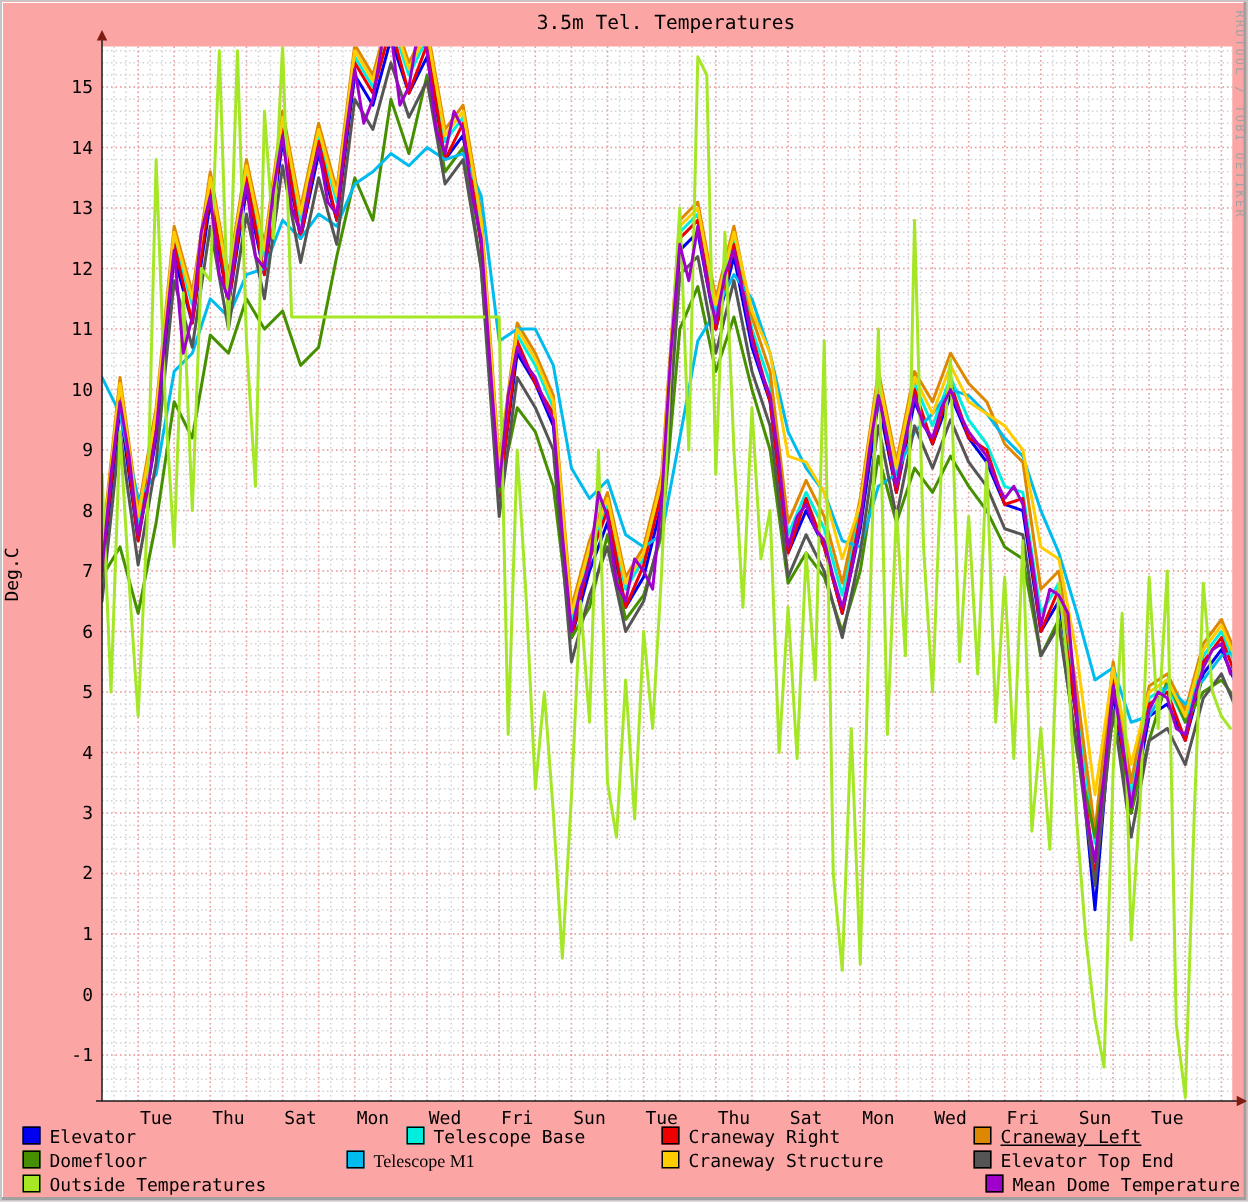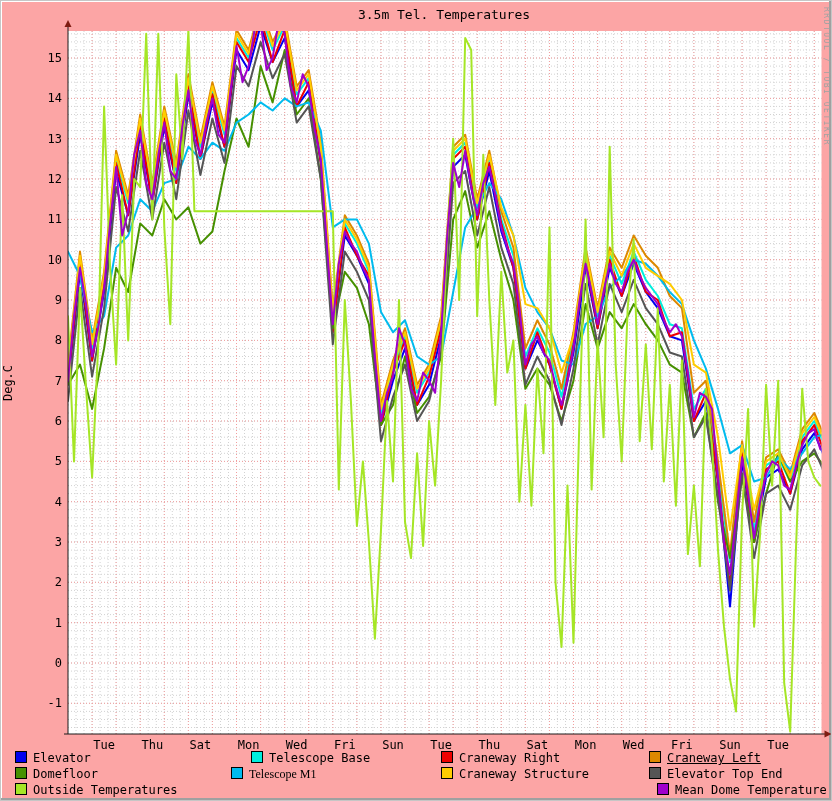--- a/index.html
+++ b/index.html
@@ -317,21 +317,21 @@
         <text x="680.9" y="748" text-anchor="middle" class="tick">Fri</text>
         <text x="729.0" y="748" text-anchor="middle" class="tick">Sun</text>
         <text x="777.2" y="748" text-anchor="middle" class="tick">Tue</text>
       </g>
   </svg>
   <div id="legend">
       <div class="legend-item" style="left: 14px; top: 0px;">
         <span class="legend-swatch" style="background: rgb(0, 0, 238);"></span>
         <span class="legend-label">Elevator</span>
       </div>
-      <div class="legend-item" style="left: 222px; top: 0px; padding-left: 28px;">
+      <div class="legend-item" style="left: 242px; top: 0px; padding-left: 28px;">
         <span class="legend-swatch" style="background: rgb(0, 238, 221);"></span>
         <span class="legend-label">Telescope Base</span>
       </div>
       <div class="legend-item" style="left: 440px; top: 0px;">
         <span class="legend-swatch" style="background: rgb(238, 0, 0);"></span>
         <span class="legend-label">Craneway Right</span>
       </div>
       <div class="legend-item" style="left: 648px; top: 0px; text-decoration: underline;">
         <span class="legend-swatch" style="background: rgb(221, 136, 0);"></span>
         <span class="legend-label">Craneway Left</span>

